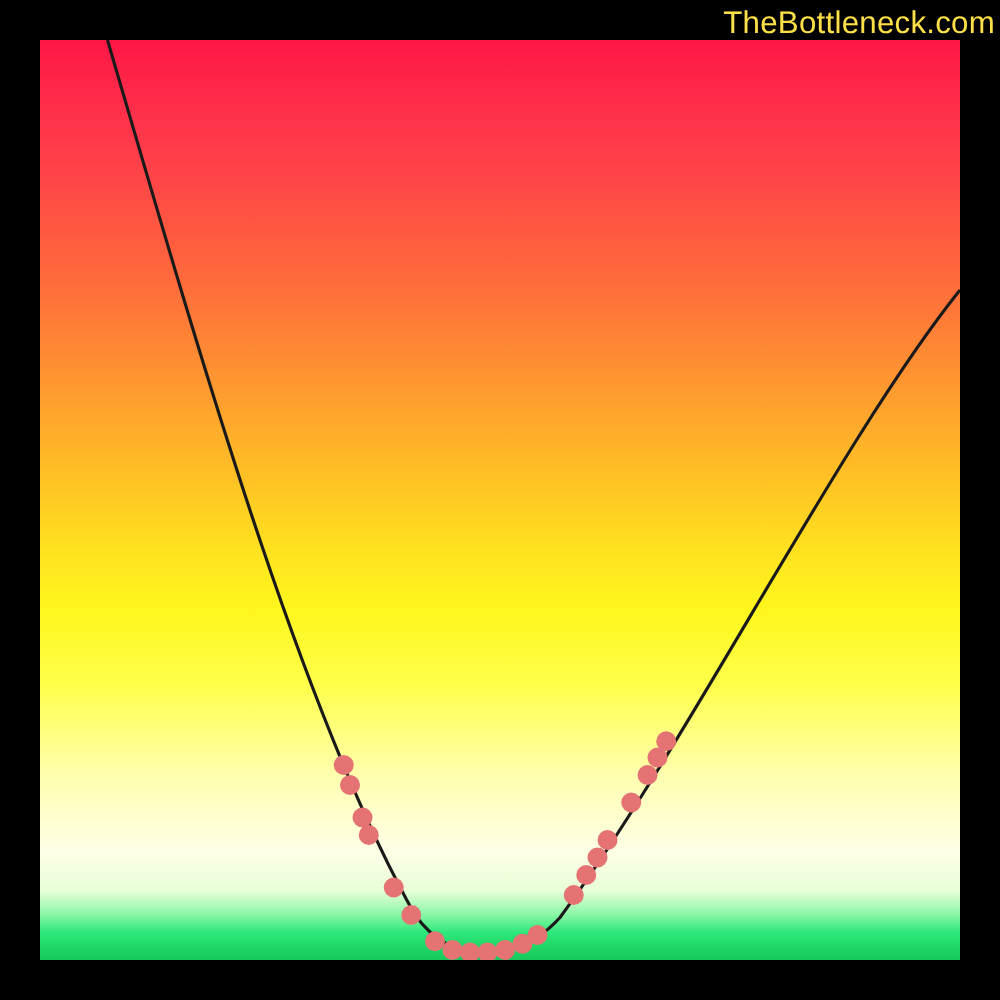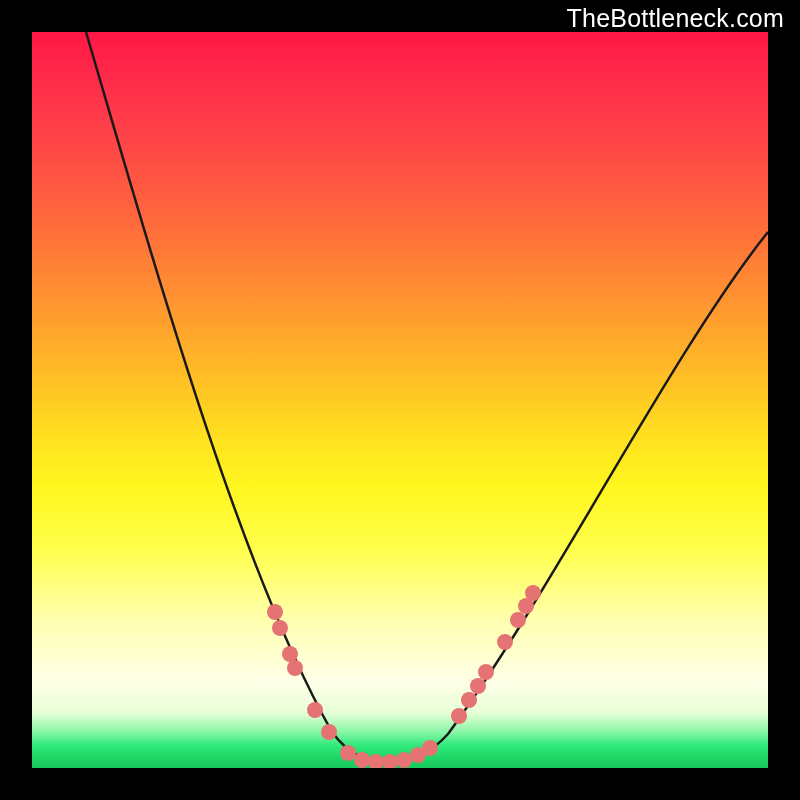--- a/index.html
+++ b/index.html
@@ -45,22 +45,22 @@
   
   .plot::after{
     content:"";
     position:absolute;
     inset:0;
     pointer-events:none;
   }
   .watermark {
     position: absolute;
     top: 4px;
-    right: 16px;
-    color: #ffffff;
+    right: 4px;
+    color: #fde047;
     font-size: 25px;
     letter-spacing: 0.2px;
     font-weight: 400;
     font-family: Arial, sans-serif;
   }
   svg.curve {
     position: absolute;
     left: 0; top: 0;
     width: 736px; height: 736px;
   }

